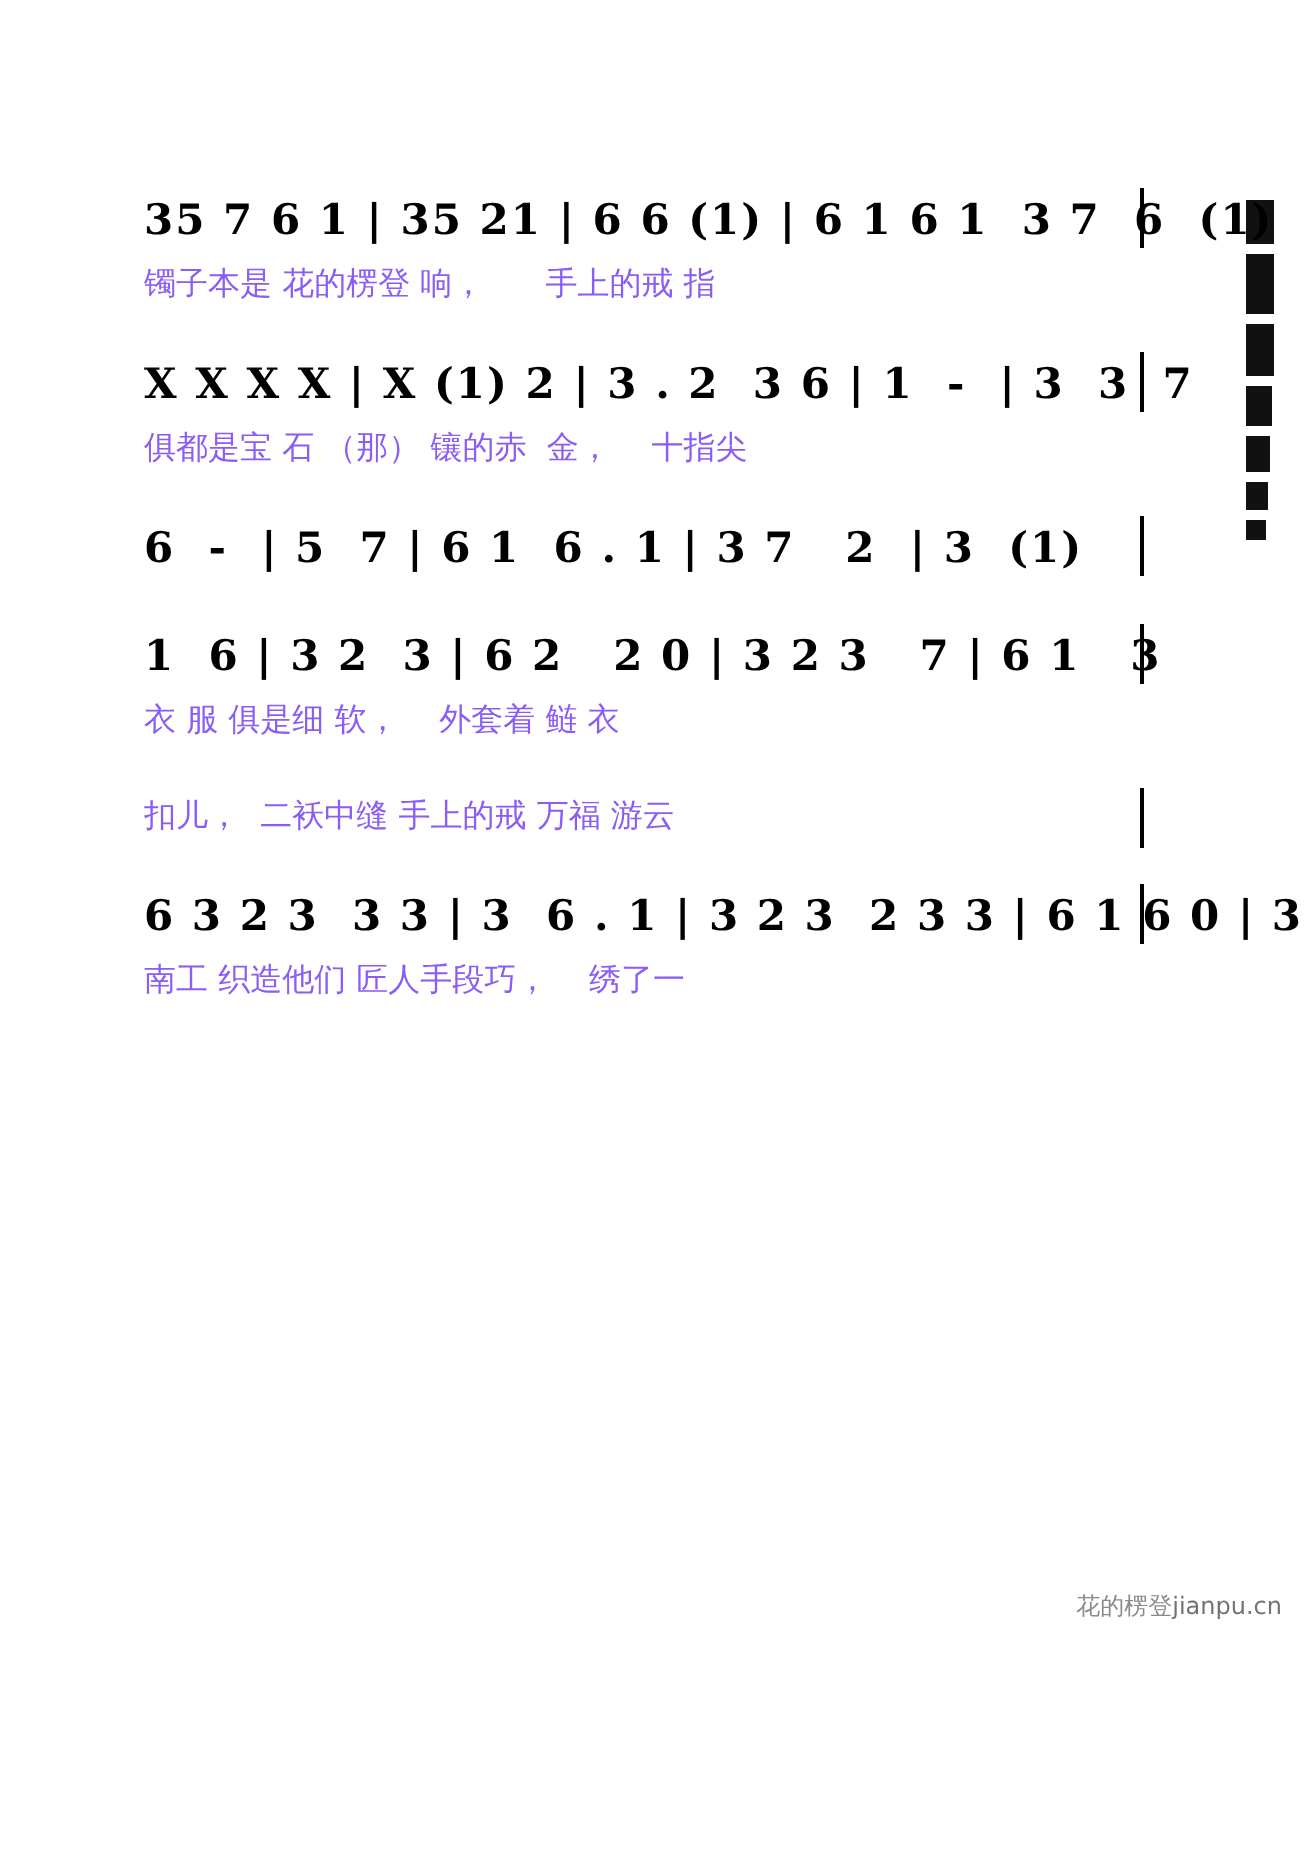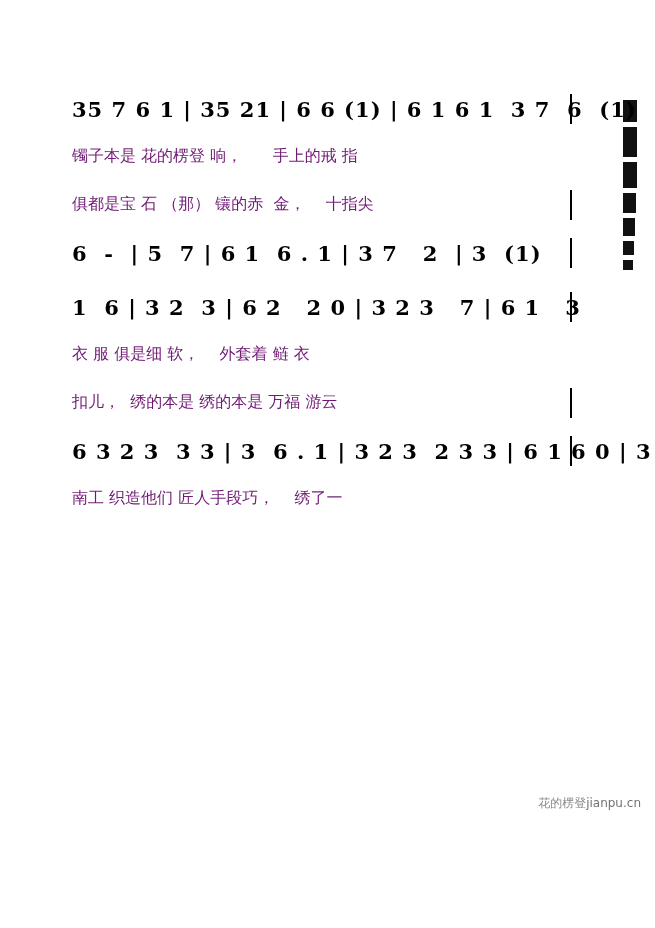--- a/index.html
+++ b/index.html
@@ -54,24 +54,24 @@
     font-weight: bold;
     letter-spacing: 1px;
     color: #000;
     white-space: pre;
     line-height: 28px;
     height: 30px;
   }
   .lyrics {
     font-family: "DejaVu Sans", sans-serif;
     font-size: 16px;
-    color: #701a75;
+    color: #8b5cf6;
     white-space: pre;
     line-height: 24px;
-    margin-top: 18px;
+    margin-top: 4px;
     letter-spacing: 0px;
   }
   .barline-tall {
     position: absolute;
     right: 0;
     top: -2px;
     width: 2px;
     height: 30px;
     background: #000;
   }
@@ -122,39 +122,40 @@
 
   <div class="content">
 
     <div class="system">
       <div class="notes">35 7 6 1 | 35 21 | 6 6 (1) | 6 1 6 1  3 7  6  (1)</div>
       <div class="lyrics">镯子本是 花的楞登 响，      手上的戒 指</div>
       <div class="barline-tall"></div>
     </div>
 
     <div class="system">
+      <div class="notes">X X X X | X (1) 2 | 3 . 2  3 6 | 1  -  | 3  3  7</div>
       <div class="lyrics">俱都是宝 石 （那） 镶的赤  金，    十指尖</div>
       <div class="barline-tall"></div>
     </div>
 
     <div class="system">
       <div class="notes">6  -  | 5  7 | 6 1  6 . 1 | 3 7   2  | 3  (1)</div>
       <div class="barline-tall"></div>
     </div>
 
 
     <div class="system">
       <div class="notes">1  6 | 3 2  3 | 6 2   2 0 | 3 2 3   7 | 6 1   3</div>
       <div class="lyrics">衣 服 俱是细 软，    外套着 鲢 衣</div>
       <div class="barline-tall"></div>
     </div>
 
 
     <div class="system">
-      <div class="lyrics">扣儿，  绣的本是 绣的本是 万福 游云</div>
+      <div class="lyrics">扣儿，  二袄中缝 手上的戒 万福 游云</div>
       <div class="barline-tall"></div>
     </div>
 
     <div class="system">
       <div class="notes">6 3 2 3  3 3 | 3  6 . 1 | 3 2 3  2 3 3 | 6 1 6 0 | 3 . 2  3 6</div>
       <div class="lyrics">南工 织造他们 匠人手段巧，    绣了一</div>
       <div class="barline-tall"></div>
     </div>
 
   </div>

